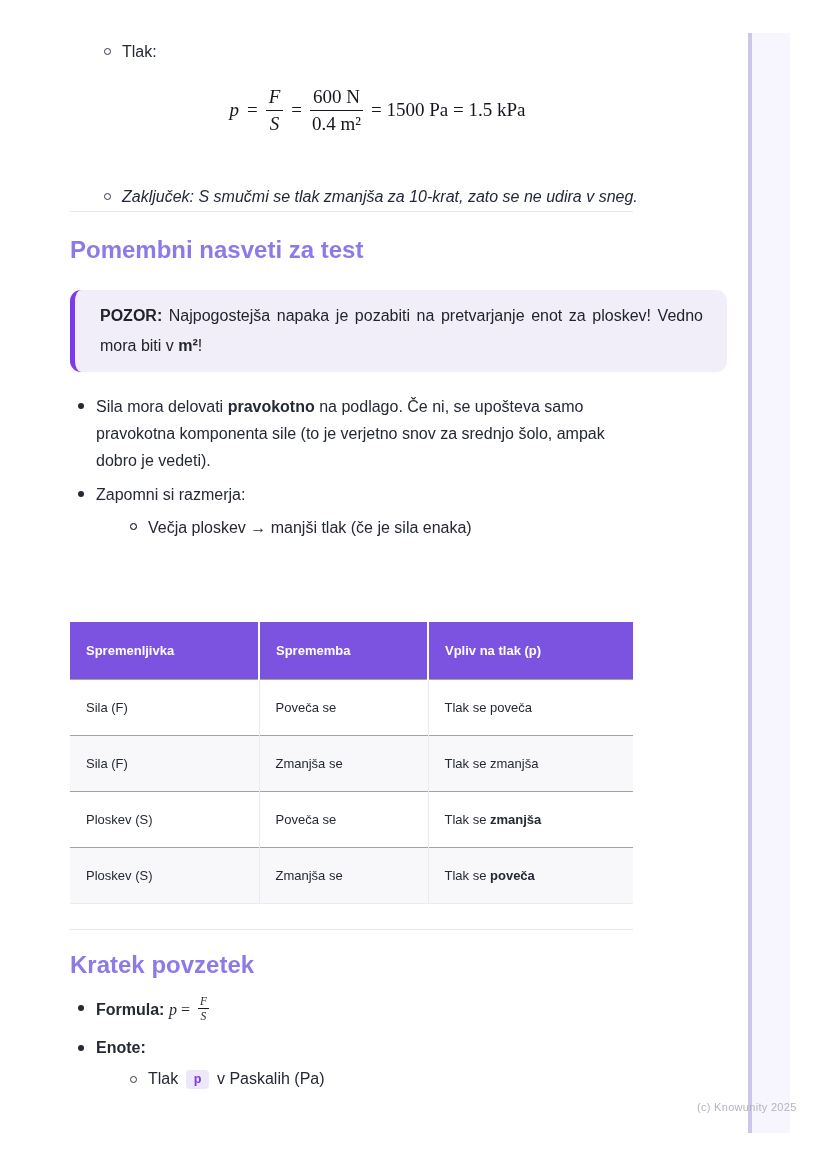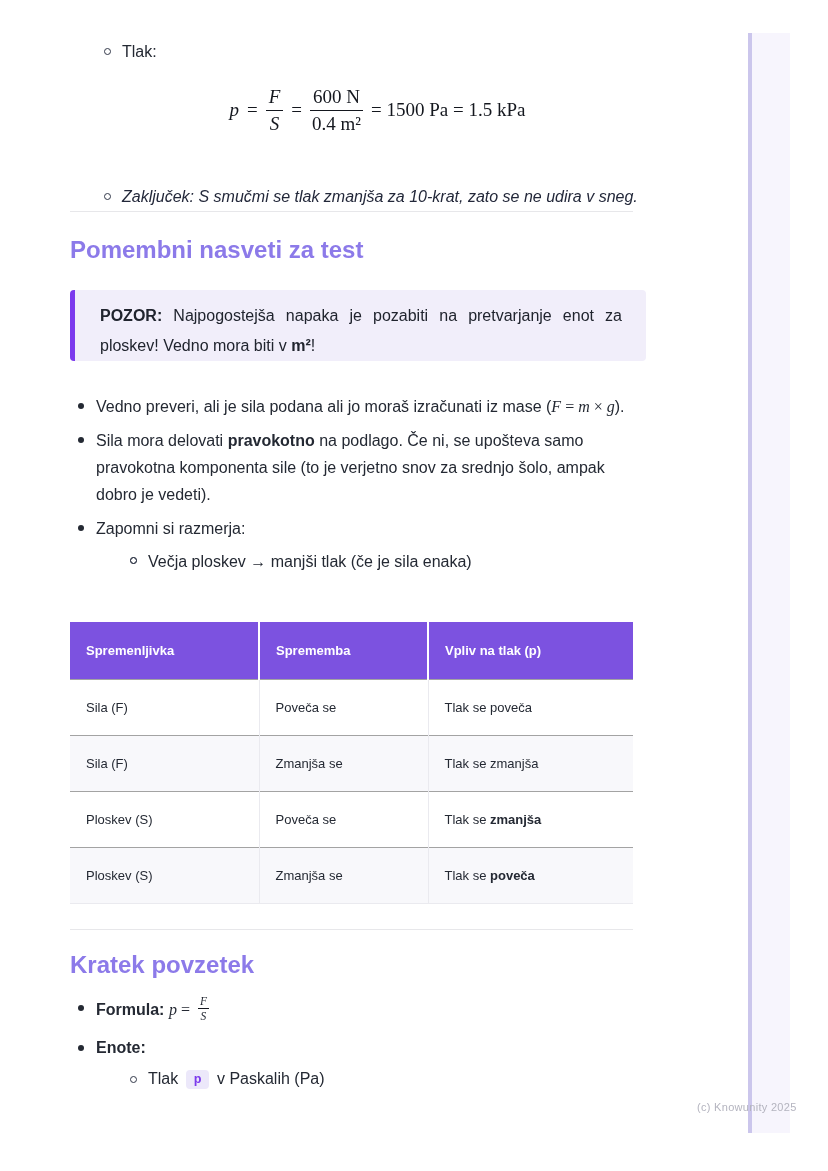--- a/index.html
+++ b/index.html
@@ -45,24 +45,24 @@
   .ifrac .f-den{padding-top:1px;}
 
   
   .intro-li{left:96px;line-height:22px;}
   .intro-li .marker{top:7px;}
   .conclusion{font-style:italic;color:#23283a;width:537px;}
   .hr{left:70px;width:563px;height:1px;background:var(--c-divider,#e7e7ea);}
   h2.heading{margin:0;font-size:24px;font-weight:700;color:var(--c-heading-purple,#8c7ae9);left:70px;line-height:28px;}
 
   .callout{
-    left:70px;top:290px;width:576px;box-sizing:border-box;
+    left:70px;top:290px;width:657px;box-sizing:border-box;
     background:var(--c-callout-bg,#f1eefa);
     border-left:5px solid var(--c-accent-purple,#7c3aed);
-    border-radius:4px;padding:11px 24px 0 25px;
+    border-radius:11px;padding:11px 24px 11px 25px;
     line-height:30px;text-align:justify;color:#20242e;
   }
 
   .tips-list{left:70px;top:393px;width:563px;}
   .tips-list .li{margin-bottom:7px;}
   .sub-list{margin-left:26px;margin-top:6px;}
   .sub-list .li{margin-bottom:6px;}
 
   
   table.vars{left:70px;top:622px;width:563px;border-collapse:collapse;table-layout:fixed;
@@ -120,24 +120,20 @@
 
 <h2 class="abs heading" style="top:236px;">Pomembni nasveti za test</h2>
 
 <div class="abs callout">
   <span><span class="seg-b">POZOR:</span><span> Najpogostejša napaka je pozabiti na pretvarjanje enot za ploskev! Vedno mora biti v </span><span class="seg-b">m²</span><span>!</span></span>
 </div>
 
 <div class="abs tips-list">
   <div class="li">
     <span class="marker disc"></span>
-    <span><span>Vedno preveri, ali je sila podana ali jo moraš izračunati iz mase (</span><span class="seg-mi">F</span><span class="seg-m"> = </span><span class="seg-mi">m</span><span class="seg-m"> × </span><span class="seg-mi">g</span><span>).</span></span>
-  </div>
-  <div class="li">
-    <span class="marker disc"></span>
     <span><span>Sila mora delovati </span><span class="seg-b">pravokotno</span><span> na podlago. Če ni, se upošteva samo pravokotna komponenta sile (to je verjetno snov za srednjo šolo, ampak dobro je vedeti).</span></span>
   </div>
   <div class="li">
     <span class="marker disc"></span>
     <span><span>Zapomni si razmerja:</span></span>
     <div class="sub-list">
       <div class="li">
         <span class="marker circle"></span>
       </div>
       <div class="li">

